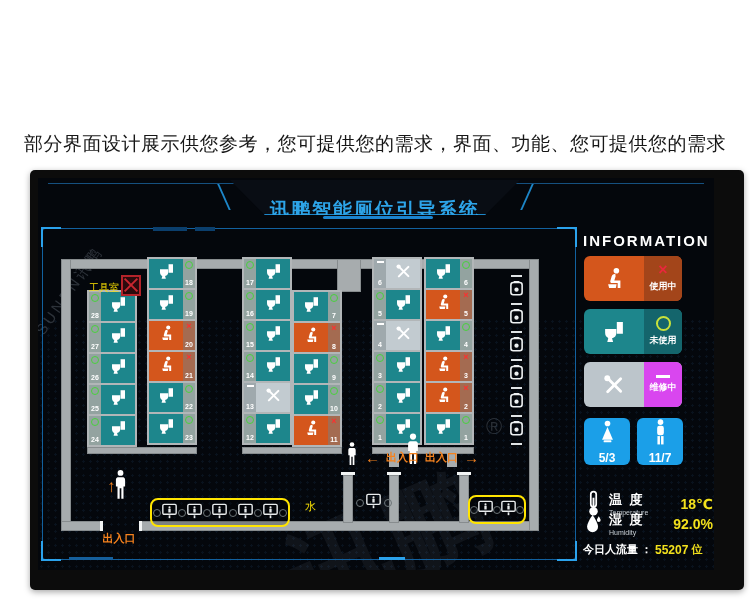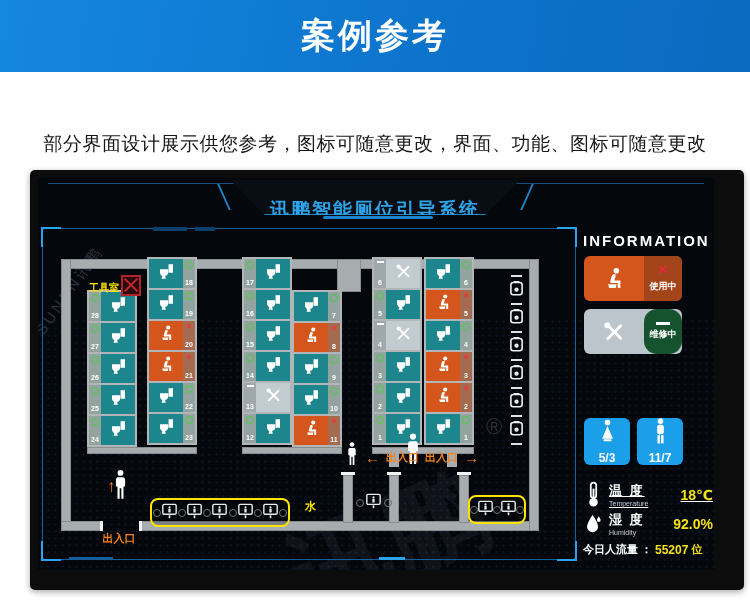--- a/index.html
+++ b/index.html
@@ -89,21 +89,21 @@
   .urinal-col svg{width:15px;height:15px;fill:currentColor;}
   .udash{width:11px;height:2px;background:#dfe3e5;}
 
   
   .sink-box{position:absolute;display:flex;align-items:center;justify-content:space-around;color:#e8ebec;}
   .sink-box.framed{border:2px solid #ffe400;border-radius:8px;background:rgba(0,0,0,.25);}
   .sink-box svg{width:15px;height:16px;fill:currentColor;}
   .drain{width:6px;height:6px;border:1.5px solid #6d7578;border-radius:50%;}
 
   
-  .maplabel{position:absolute;font-weight:bold;}
+  .maplabel{position:absolute;font-weight:normal;}
   .yellow{color:#ffe400;}
   .orange{color:#f5821e;}
   .toolbox{position:absolute;left:78px;top:46px;width:20px;height:21px;background:#2b0a0d;
     border:2px solid #b4232a;box-sizing:border-box;}
   .toolbox::before,.toolbox::after{content:"";position:absolute;left:-1px;top:7px;width:18px;height:2px;background:#c92730;}
   .toolbox::before{transform:rotate(45deg);} .toolbox::after{transform:rotate(-45deg);}
   .person{position:absolute;color:#fff;}
   .person svg{fill:currentColor;width:100%;height:100%;}
   .p-bottom{left:70px;top:240px;width:15px;height:33px;}
   .p-mid-s{left:303px;top:212px;width:12px;height:27px;}
@@ -120,49 +120,46 @@
   .lcard{width:98px;height:45px;border-radius:6px;overflow:hidden;display:flex;}
   .lic{flex:1;display:flex;align-items:center;justify-content:center;color:#fff;}
   .lic svg{width:26px;height:26px;fill:currentColor;}
   .lright{width:38px;display:flex;flex-direction:column;align-items:center;justify-content:center;gap:3px;}
   .lright .mk-x{font-size:16px;color:#e8283c;}
   .lright .mk-ring{width:11px;height:11px;border:2px solid #c9e23b;}
   .lright .mk-dash{width:14px;height:3px;}
   .llabel{color:#fff;font-size:9px;font-weight:bold;}
   .lcard.occupied{background:#d4561c;} .lcard.occupied .lright{background:#a3451a;}
   .lcard.free{background:#1d868c;} .lcard.free .lright{background:#14656c;}
-  .lcard.repair{background:#bcc5cb;} .lcard.repair .lright{background:#14532d;border-radius:13px;}
+  .lcard.repair{background:#bcc5cb;} .lcard.repair .lright{background:#d946ef;}
 
   .counters{position:absolute;left:546px;top:240px;display:flex;gap:7px;}
   .ccard{width:46px;height:47px;background:#1b9fe8;border-radius:6px;display:flex;flex-direction:column;
-    align-items:center;justify-content:space-between;gap:2px;color:#fff;}
+    align-items:center;justify-content:flex-end;gap:2px;color:#fff;}
   .ccard svg{width:17px;height:26px;fill:currentColor;}
   .cval{font-size:12px;font-weight:bold;}
 
   .env-row{position:absolute;left:547px;width:128px;display:flex;align-items:center;gap:7px;color:#fff;}
-  .env-temp{top:303px;text-decoration:underline;} .env-hum{top:332px;}
+  .env-temp{top:312px;} .env-hum{top:332px;}
   .env-ic{width:17px;height:27px;color:#fff;display:flex;align-items:center;}
   .env-ic svg{width:100%;height:100%;fill:currentColor;}
   .env-label{font-size:13px;font-weight:bold;letter-spacing:2px;}
   .env-sub{font-size:7px;color:#c7ced4;}
   .env-value{margin-left:auto;color:#f3e11c;font-size:14px;font-weight:bold;}
   .traffic{position:absolute;left:545px;top:364px;color:#fff;font-size:11px;font-weight:bold;display:flex;gap:3px;align-items:center;}
   .traffic .tval{color:#f3e11c;font-size:12px;}
   .traffic .tunit{color:#f3e11c;font-size:11px;}
 </style>
 </head>
 <body>
 
 <div class="page">
 
-  <header class="banner">
-    <h1>案例参考</h1>
-  </header>
-
-  <p class="desc">部分界面设计展示供您参考，图标可随意更改，界面、功能、图标可随意更改</p>
+
+  <p class="desc">部分界面设计展示供您参考，您可提供您的需求，界面、功能、您可提供您的需求</p>
 
   <div class="monitor">
     <div class="screen">
       <div class="dots"></div>
       <div class="wm wm-left">SUNPN讯鹏</div>
       <div class="wm wm-big">讯鹏</div>
       <div class="wm wm-reg">®</div>
 
       <div class="hdr-line"></div>
       <div class="title-slash slash-l"></div>
@@ -781,20 +778,32 @@
                   <circle cx="14.2" cy="4.4" r="2.6"></circle>
                   <path d="M13.2 7.4c-1.7-.3-3 .7-3.4 2.3l-1.2 4.1c-.3 1.1.4 1.9 1.5 1.9h5.3v4.6h2.5v-7h-5.6l1.2-3.9z"></path>
                   <path d="M6.6 16.9h7.8l-.7 3.4H7.5z"></path>
                 </svg>
               </div>
               <div class="lright">
                 <span class="mk-x">×</span>
                 <div class="llabel">使用中</div>
               </div>
             </div>
+            <div class="lcard free">
+              <div class="lic">
+                <svg viewBox="0 0 24 24">
+                  <path d="M14.6 2.8h5.6v10.8h-5.6z"></path>
+                  <path d="M3.8 9.2h10.4v3.4c0 2.7-1.5 4.6-4 5.1l1 3.5H5.8l.9-3.6c-1.9-.8-2.9-2.5-2.9-4.8z"></path>
+                </svg>
+              </div>
+              <div class="lright">
+                <span class="mk-ring"></span>
+                <div class="llabel">未使用</div>
+              </div>
+            </div>
             <div class="lcard repair">
               <div class="lic">
                 <svg viewBox="0 0 24 24">
                   <rect x="10.9" y="2.2" width="2.6" height="19.6" rx="1.3" transform="rotate(45 12 12)"></rect>
                   <rect x="10.9" y="2.2" width="2.6" height="19.6" rx="1.3" transform="rotate(-45 12 12)"></rect>
                   <circle cx="5.8" cy="5.8" r="2.7"></circle>
                 </svg>
               </div>
               <div class="lright">
                 <span class="mk-dash"></span>

